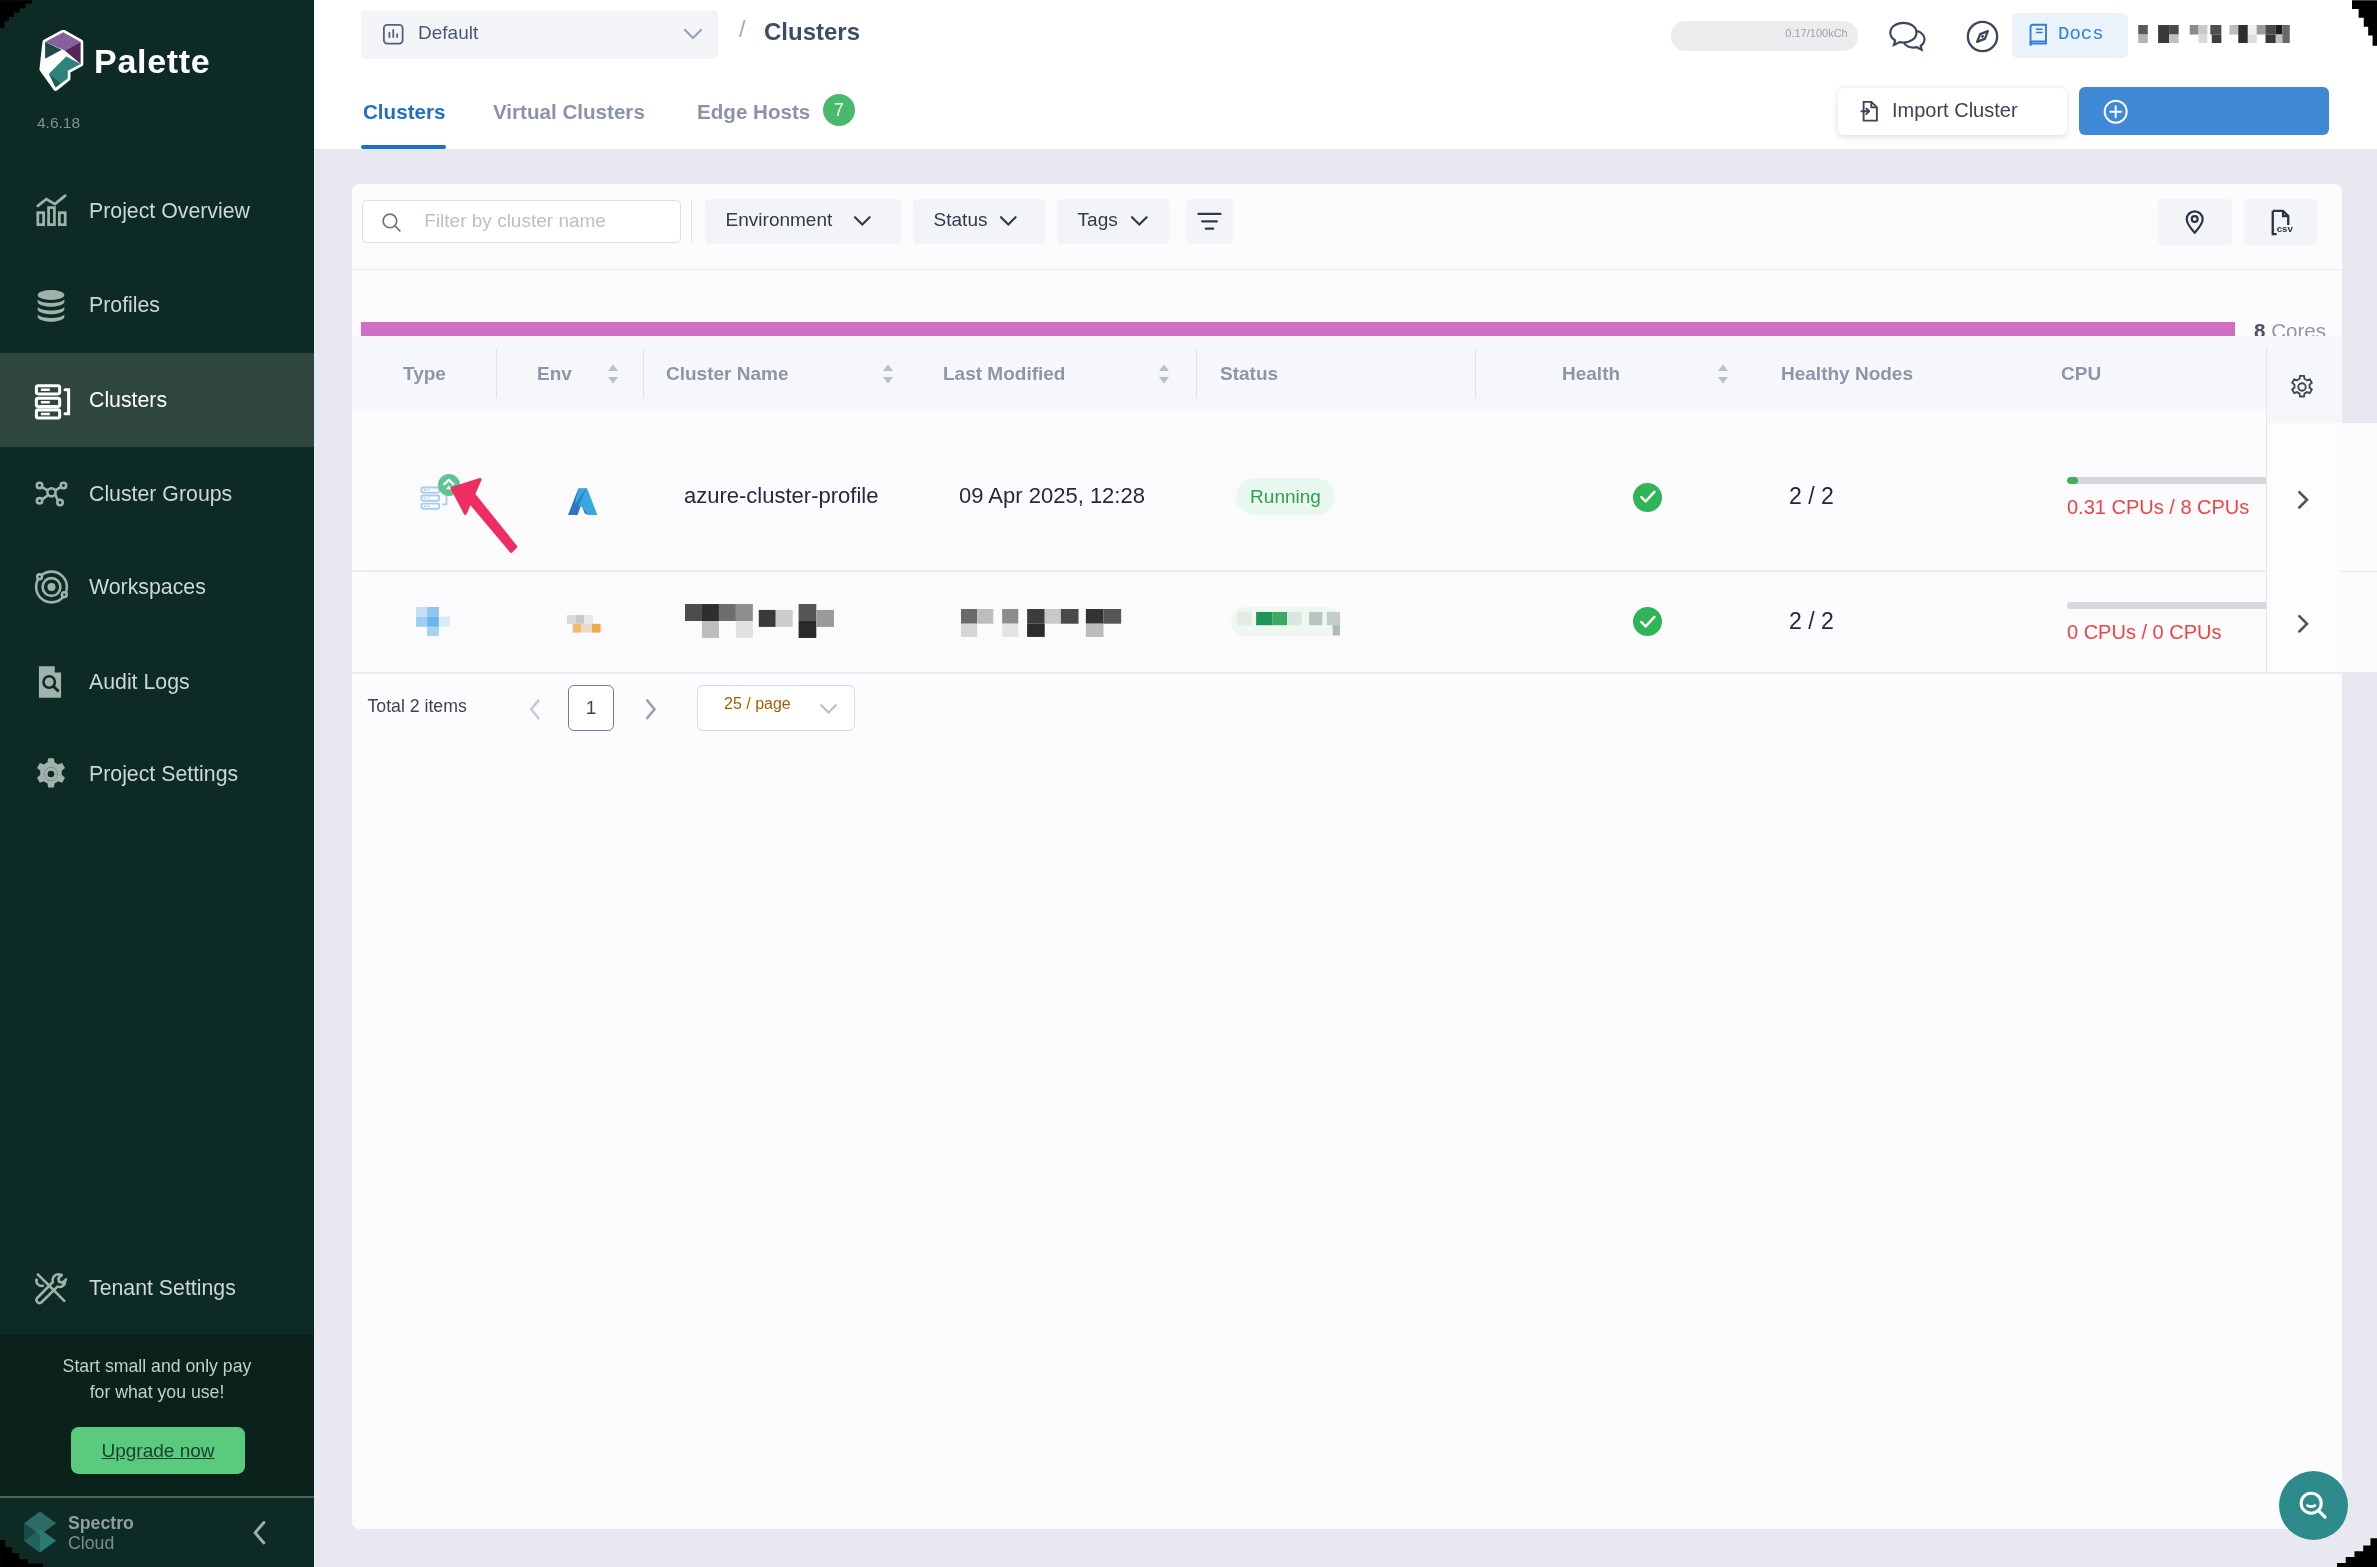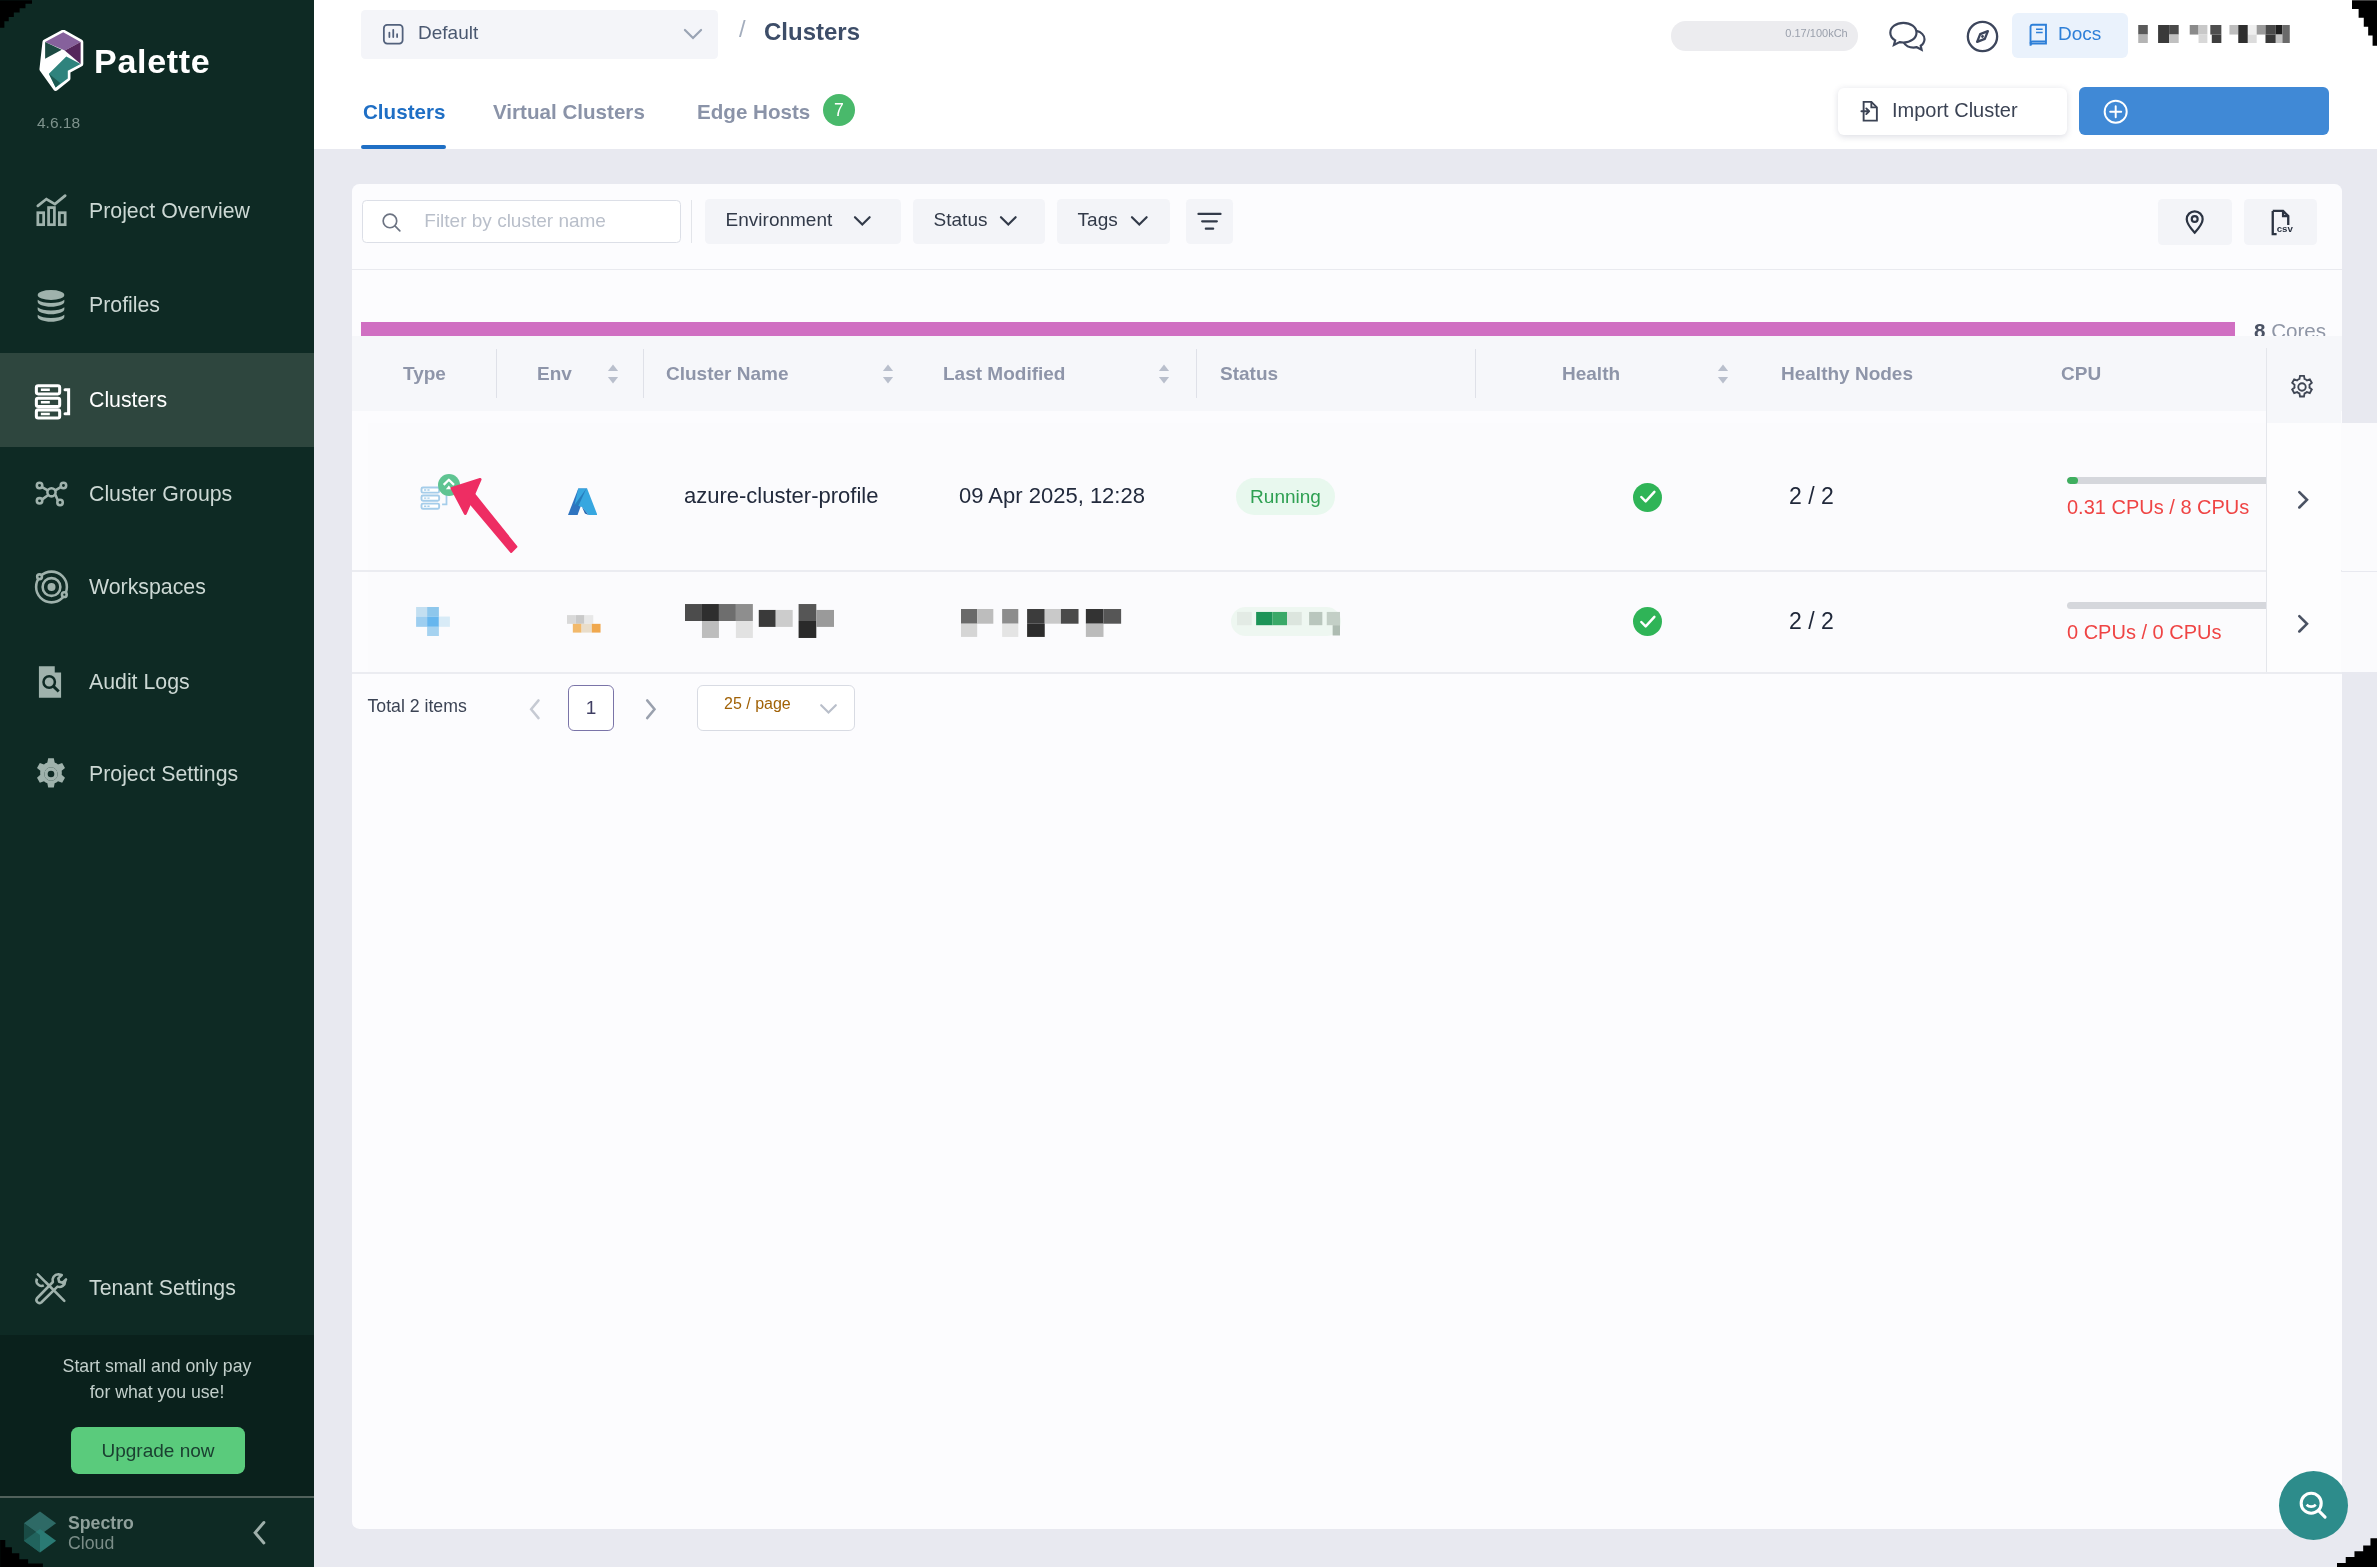--- a/index.html
+++ b/index.html
@@ -12,32 +12,32 @@
   .sidebar { position:absolute; left:0; top:0; width:314px; height:1568px; background:#0e2a24; }
   .logo-word { position:absolute; left:94px; top:42px; font-size:34px; font-weight:bold; color:#fff; letter-spacing:0.7px; }
   .ver { position:absolute; left:37px; top:114px; font-size:15.5px; color:#7e938d; }
   .mi { position:absolute; left:0; width:314px; height:94px; }
   .mi .lbl { position:absolute; left:89px; top:50%; transform:translateY(-50%); font-size:21.3px; color:#ccd8d4; }
   .mi.sel { background:#2e463e; }
   .mi.sel .lbl { color:#fff; }
   .mi svg { position:absolute; left:31px; top:50%; transform:translateY(-50%); }
   .promo { position:absolute; left:0; top:1335px; width:314px; height:161px; background:#0a211c; }
   .promo .t { position:absolute; width:314px; text-align:center; font-size:17.7px; color:#c2cfcb; }
-  .upg { position:absolute; left:71px; top:1427px; width:174px; height:47px; background:#5acb7c; border-radius:7.4px; color:#1b4031; font-size:19px; text-align:center; line-height:47px; }
+  .upg { position:absolute; left:71px; top:1427px; width:174px; height:47px; background:#5acb7c; border-radius:7.4px; color:#1b4031; font-size:19px; text-align:center; line-height:47px;text-decoration:underline; }
   .sdiv { position:absolute; left:0; top:1496px; width:314px; height:1.5px; background:#51615b; }
 
   
   .topbar { position:absolute; left:314px; top:0; width:2064px; height:149px; background:#fff; }
   .projsel { position:absolute; left:47px; top:9.6px; width:357px; height:49px; background:#f4f5f9; border-radius:4.4px; }
   .projsel .txt { position:absolute; left:57px; top:12.5px; font-size:19px; color:#4a5870; }
   .crumb-sep { position:absolute; left:425px; top:16px; font-size:23.6px; color:#a3adbd; }
   .crumb { position:absolute; left:450px; top:17.7px; font-size:24px; font-weight:bold; color:#3d4d68; }
   .pill { position:absolute; left:1357px; top:21.3px; width:187px; height:29.4px; border-radius:14.7px; background:#ececef; }
   .pill span { position:absolute; right:10.3px; top:5.9px; font-size:11px; color:#9aa0ac; }
-  .docsbtn { position:absolute; left:1698px; top:12.5px; width:116px; height:45px; background:#eaf2fc; border-radius:5.9px; }
+  .docsbtn { position:absolute; left:1698px; top:12.5px; width:116px; height:45px; background:#eaf2fc; border-radius:5.9px;font-family:Liberation Mono, monospace; }
   .docsbtn span { position:absolute; left:46px; top:10.3px; font-size:19px; color:#2d7fd8; }
   .tab { position:absolute; top:100px; font-size:20.6px; font-weight:bold; color:#8a93a8; }
   .tab.on { color:#1f6fc5; }
   .tabline { position:absolute; left:47px; top:145px; width:85px; height:4.4px; background:#1f6fc5; border-radius:2.2px; }
   .badge7 { position:absolute; left:509px; top:94px; width:32px; height:32px; border-radius:16px; background:#49b96b; color:#fff; font-size:17.7px; text-align:center; line-height:32px; }
   .impbtn { position:absolute; left:1524px; top:88px; width:229px; height:47px; background:#fff; border-radius:5.9px; box-shadow:0 1.5px 5.9px rgba(70,80,110,.18); }
   .impbtn span { position:absolute; left:54px; top:11px; font-size:20px; color:#3b4354; }
   .addbtn { position:absolute; left:1765px; top:87px; width:250px; height:48px; background:#4089d6; border-radius:5.9px; }
   .addbtn span { position:absolute; left:63px; top:11px; font-size:20px; color:#fff;margin-top:36px; }
 

